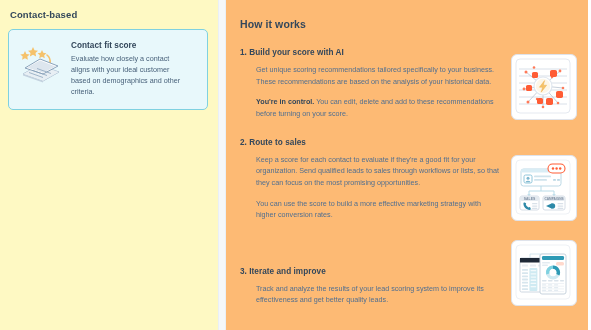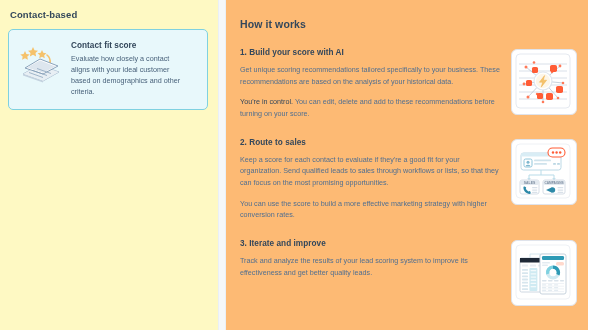--- a/index.html
+++ b/index.html
@@ -100,43 +100,43 @@
   .how-title {
     font-size: 10.5px;
     font-weight: bold;
     color: #33475b;
     margin: 0 0 18px 0;
     letter-spacing: 0.1px;
   }
 
   .step {
     display: flex;
-    align-items: flex-start;
+    align-items: flex-end;
     gap: 10px;
     margin-bottom: 18px;
   }
 
   .step-body { flex: 1; max-width: 272px; }
 
   .step-head {
     font-size: 8.2px;
     font-weight: bold;
     color: #33475b;
     margin: 0 0 7px 0;
     letter-spacing: 0.05px;
   }
 
   .step-para {
     font-size: 7.2px;
     line-height: 1.62;
     color: #516f90;
-    margin: 0 0 9px 0;
+    margin: 0 0 9px 16px;
   }
   .step-para:last-child { margin-bottom: 0; }
-  .step-para b { color: #33475b; font-weight: normal; }
+  .step-para b { color: #33475b; font-weight: bold; }
 
   .illus-box {
     width: 64px;
     min-width: 64px;
     height: 64px;
     border: 1px solid #dfe3eb;
     border-radius: 6px;
     background: #ffffff;
     position: relative;
     overflow: hidden;

